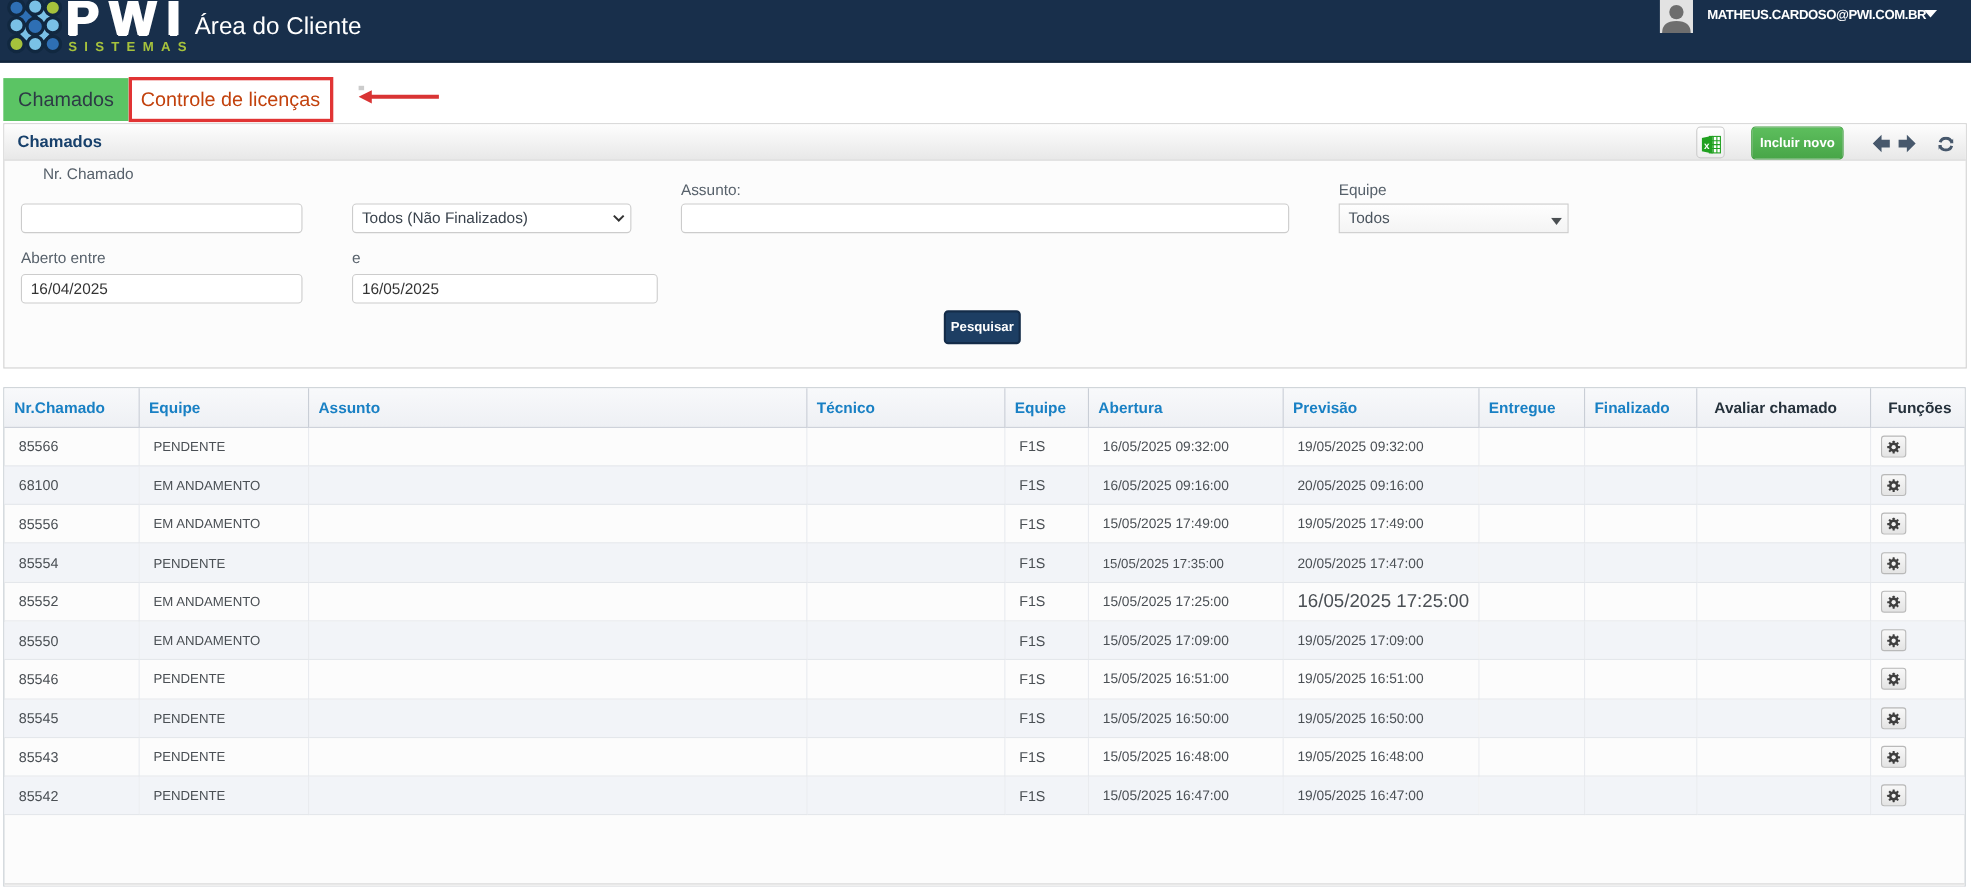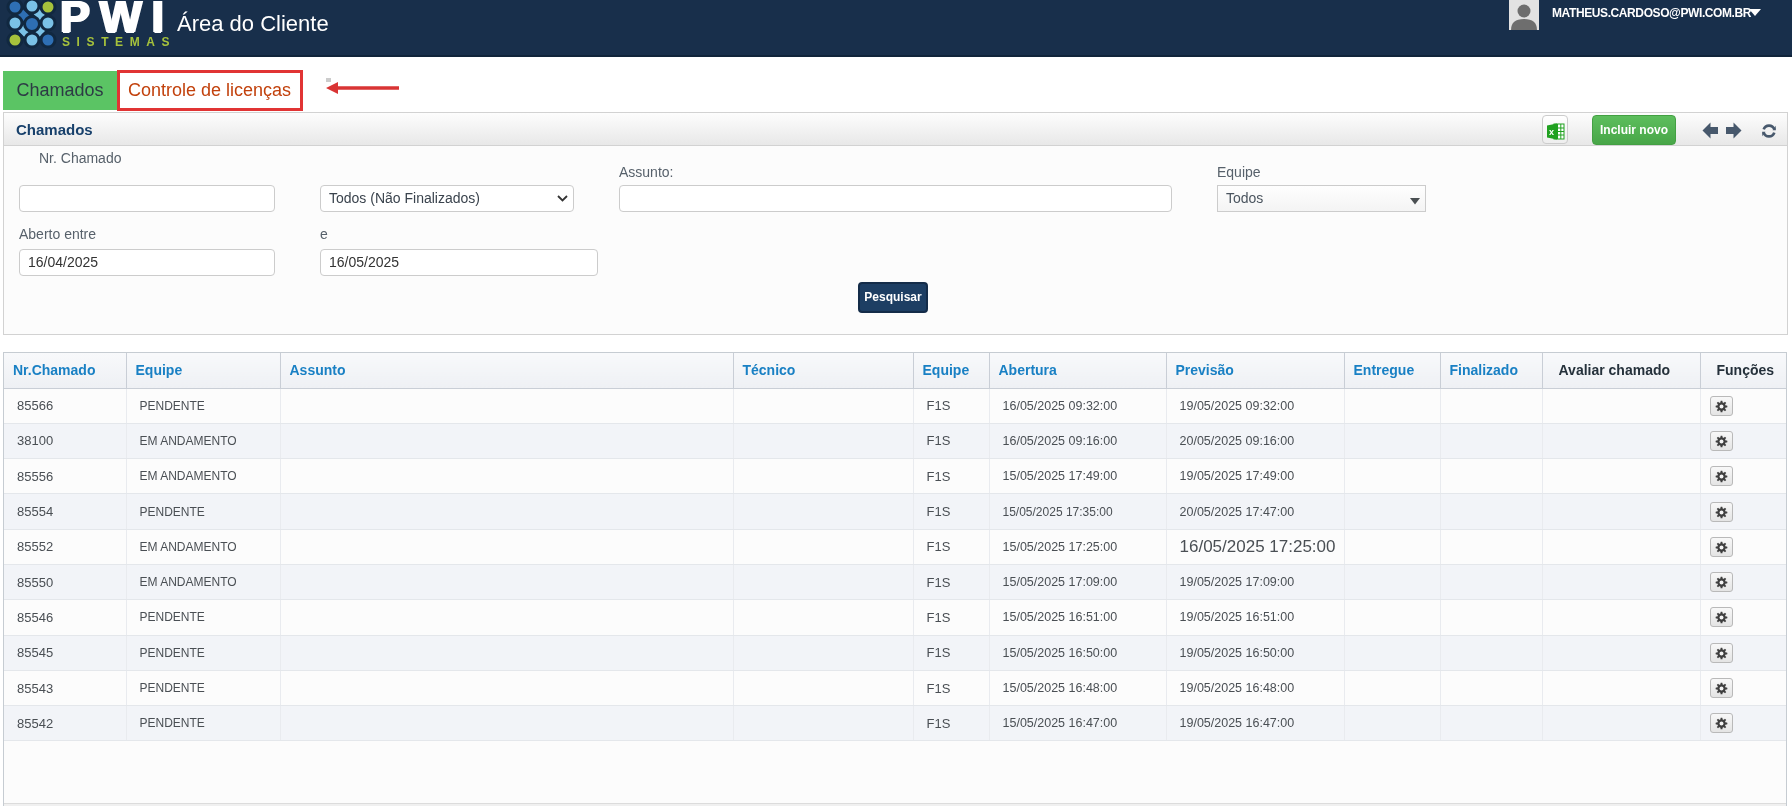--- a/index.html
+++ b/index.html
@@ -212,21 +212,21 @@
                 <rect x="6.8" y="0.8" width="2.4" height="3.2" rx="0.5" fill="#3f3f3f" transform="rotate(90 8 8)"></rect>
                 <rect x="6.8" y="0.8" width="2.4" height="3.2" rx="0.5" fill="#3f3f3f" transform="rotate(135 8 8)"></rect>
                 <rect x="6.8" y="0.8" width="2.4" height="3.2" rx="0.5" fill="#3f3f3f" transform="rotate(180 8 8)"></rect>
                 <rect x="6.8" y="0.8" width="2.4" height="3.2" rx="0.5" fill="#3f3f3f" transform="rotate(225 8 8)"></rect>
                 <rect x="6.8" y="0.8" width="2.4" height="3.2" rx="0.5" fill="#3f3f3f" transform="rotate(270 8 8)"></rect>
                 <rect x="6.8" y="0.8" width="2.4" height="3.2" rx="0.5" fill="#3f3f3f" transform="rotate(315 8 8)"></rect>
                 <circle cx="8" cy="8" r="2.4" fill="#f2f2f2"></circle>
               </svg></div></td>
         </tr>
 <tr class="alt">
-          <td>38100</td>
+          <td>68100</td>
           <td style="font-size:12px">EM ANDAMENTO</td>
           <td></td>
           <td></td>
           <td>F1S</td>
           <td style="font-size:12.5px">16/05/2025 09:16:00</td>
           <td style="font-size:12.5px">20/05/2025 09:16:00</td>
           <td></td>
           <td></td>
           <td></td>
           <td style="padding-left:9px"><div class="gearbtn"><svg width="13" height="13" viewBox="0 0 16 16" style="margin-top:3px">

